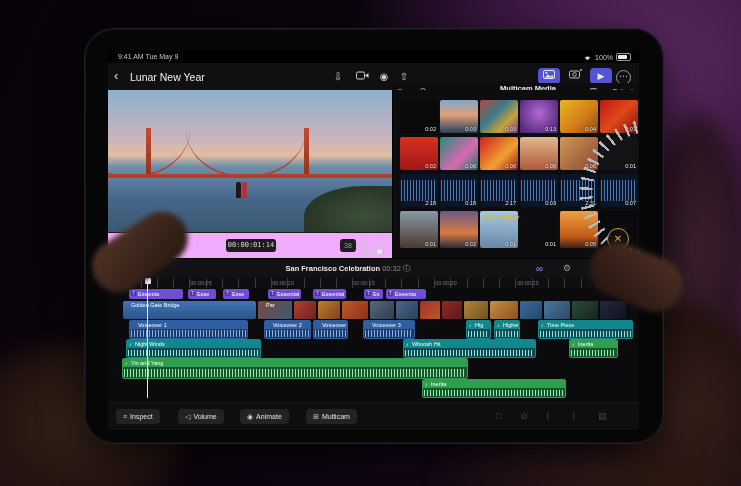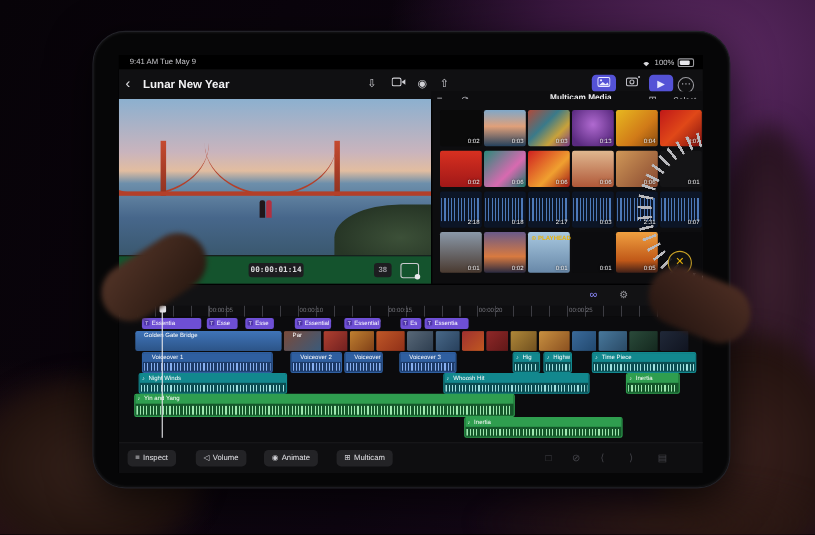--- a/index.html
+++ b/index.html
@@ -27,36 +27,36 @@
           box-shadow:0 10px 40px rgba(0,0,0,.65), inset 0 0 3px rgba(255,255,255,.12);}
   #screen{left:23px;top:21px;width:531px;height:380px;background:#000;overflow:hidden;z-index:3;}
   
   #statusbar{left:0;top:0;width:531px;height:13px;color:#c8c8cc;font-size:7px;}
   #status-left{left:10px;top:3px;}
   #status-right{right:8px;top:3px;display:flex;align-items:center;gap:3px;color:#c8c8cc;}
   .batt{width:13px;height:6px;border:1px solid #9a9a9e;border-radius:2px;position:relative;}
   .batt::after{content:"";position:absolute;left:1px;top:1px;bottom:1px;width:9px;background:#e8e8ec;border-radius:1px;}
   #toolbar{left:0;top:13px;width:531px;height:27px;background:#101012;border-bottom:1px solid #000;}
   #back-btn{left:6px;top:5px;font-size:13px;color:#e0e0e4;}
-  #proj-title{left:22px;top:8px;font-size:10.5px;font-weight:bold;color:#f2f2f4;}
+  #proj-title{left:22px;top:8px;font-size:10.5px;font-weight:normal;color:#f2f2f4;}
   .tb-icon{top:7px;width:16px;height:13px;color:#cfcfd4;font-size:10px;text-align:center;line-height:13px;}
   .tb-btn{top:5px;width:22px;height:16px;border-radius:4px;text-align:center;line-height:16px;font-size:9px;color:#e8e8ff;}
   .tb-btn.active{background:#5452d6;}
   .tb-btn.plain{color:#bdbdc4;}
   .circle-icon{border:1px solid #9a9aa0;border-radius:50%;width:13px;height:13px;line-height:11px;font-size:9px;color:#bdbdc4;text-align:center;top:7px;}
   
   #viewer{left:0;top:40px;width:284px;height:142px;overflow:hidden;
     background:linear-gradient(180deg,#8cb0cf 0%,#c9b4bd 34%,#e2bda0 46%,#70capsule 0,#6d8fab 54%,#47678b 76%,#3a586f 100%);
     background:linear-gradient(180deg,#8cb0cf 0%,#c9b4bd 34%,#e2bda0 46%,#6d8fab 54%,#47678b 76%,#3a586f 100%);}
   .bridge-deck{left:0;top:84px;width:284px;height:4px;background:#b33f29;}
   .bridge-cable{top:40px;width:120px;height:46px;border:2px solid #b33f29;border-top:none;border-left:none;border-right:none;border-radius:0 0 50% 50%/0 0 100% 100%;}
   .tower{top:38px;width:5px;height:50px;background:linear-gradient(#c54a2f,#8e3220);}
   .headland{left:196px;top:96px;width:120px;height:60px;background:radial-gradient(#3c5038 0%,#273626 70%);border-radius:50% 0 0 0;}
   .person{top:92px;width:5px;height:16px;border-radius:2px 2px 0 0;}
-  #viewer-bar{left:0;top:182px;width:284px;height:26px;background:#14532d;border-top:1px solid #1a1a1c;font-weight:bold;}
+  #viewer-bar{left:0;top:182px;width:284px;height:26px;background:#f0abfc;border-top:1px solid #1a1a1c;}
   #timecode{left:118px;top:6px;width:50px;height:13px;background:#1d1d20;border-radius:3px;color:#dcdcde;font-size:7px;line-height:13px;text-align:center;font-family:"DejaVu Sans Mono",monospace;}
   #zoom-chip{left:232px;top:6px;width:16px;height:13px;background:#1d1d20;border-radius:3px;color:#9a9aa0;font-size:7px;line-height:13px;text-align:center;}
   #display-btn{left:256px;top:6px;width:15px;height:12px;border:1.2px solid #c9c9ce;border-radius:2.5px;}
   #display-btn::after{content:"";position:absolute;right:-2px;bottom:-2px;width:5px;height:5px;border-radius:50%;background:#e8e8ec;}
   
   #media-panel{left:284px;top:40px;width:247px;height:168px;background:#0d0d0f;border-left:1px solid #000;}
   #media-header{left:284px;top:33px;width:247px;height:17px;background:#0d0d0f;color:#e6e6ea;}
   #mh-title{left:76px;top:1px;width:120px;text-align:center;font-size:7.5px;font-weight:bold;color:#f0f0f2;}
   #mh-sub{left:56px;top:9px;width:160px;text-align:center;font-size:5.5px;color:#8a8a90;}
   .mh-icon{top:3px;font-size:9px;color:#bdbdc4;}
@@ -273,20 +273,25 @@
         </div>
       <div class="abs thumb" style="left:207px;top:121px;height:37px;background:#0a0a0c">
           <span class="dur"></span>
         </div>
     </div>
     <span id="playhead-badge" class="abs"><span>⊙</span> <span>PLAYHEAD</span></span>
     <div id="jogwheel" class="abs"></div>
     <div id="jog-close" class="abs">✕</div>
 
     <div id="tl-header" class="abs">
+      <span id="tl-name" class="abs">
+        <span>San Francisco Celebration</span>
+        <span class="dur">00:32</span>
+        <span class="info">ⓘ</span>
+      </span>
       <span id="tl-loop" class="abs">∞</span>
       <span id="tl-gear" class="abs">⚙</span>
     </div>
 
     <div id="ruler" class="abs"></div>
     <span class="abs ruler-label" style="left:93px">00:00:05</span>
     <span class="abs ruler-label" style="left:175px">00:00:10</span>
     <span class="abs ruler-label" style="left:256px">00:00:15</span>
     <span class="abs ruler-label" style="left:338px">00:00:20</span>
     <span class="abs ruler-label" style="left:420px">00:00:25</span>

